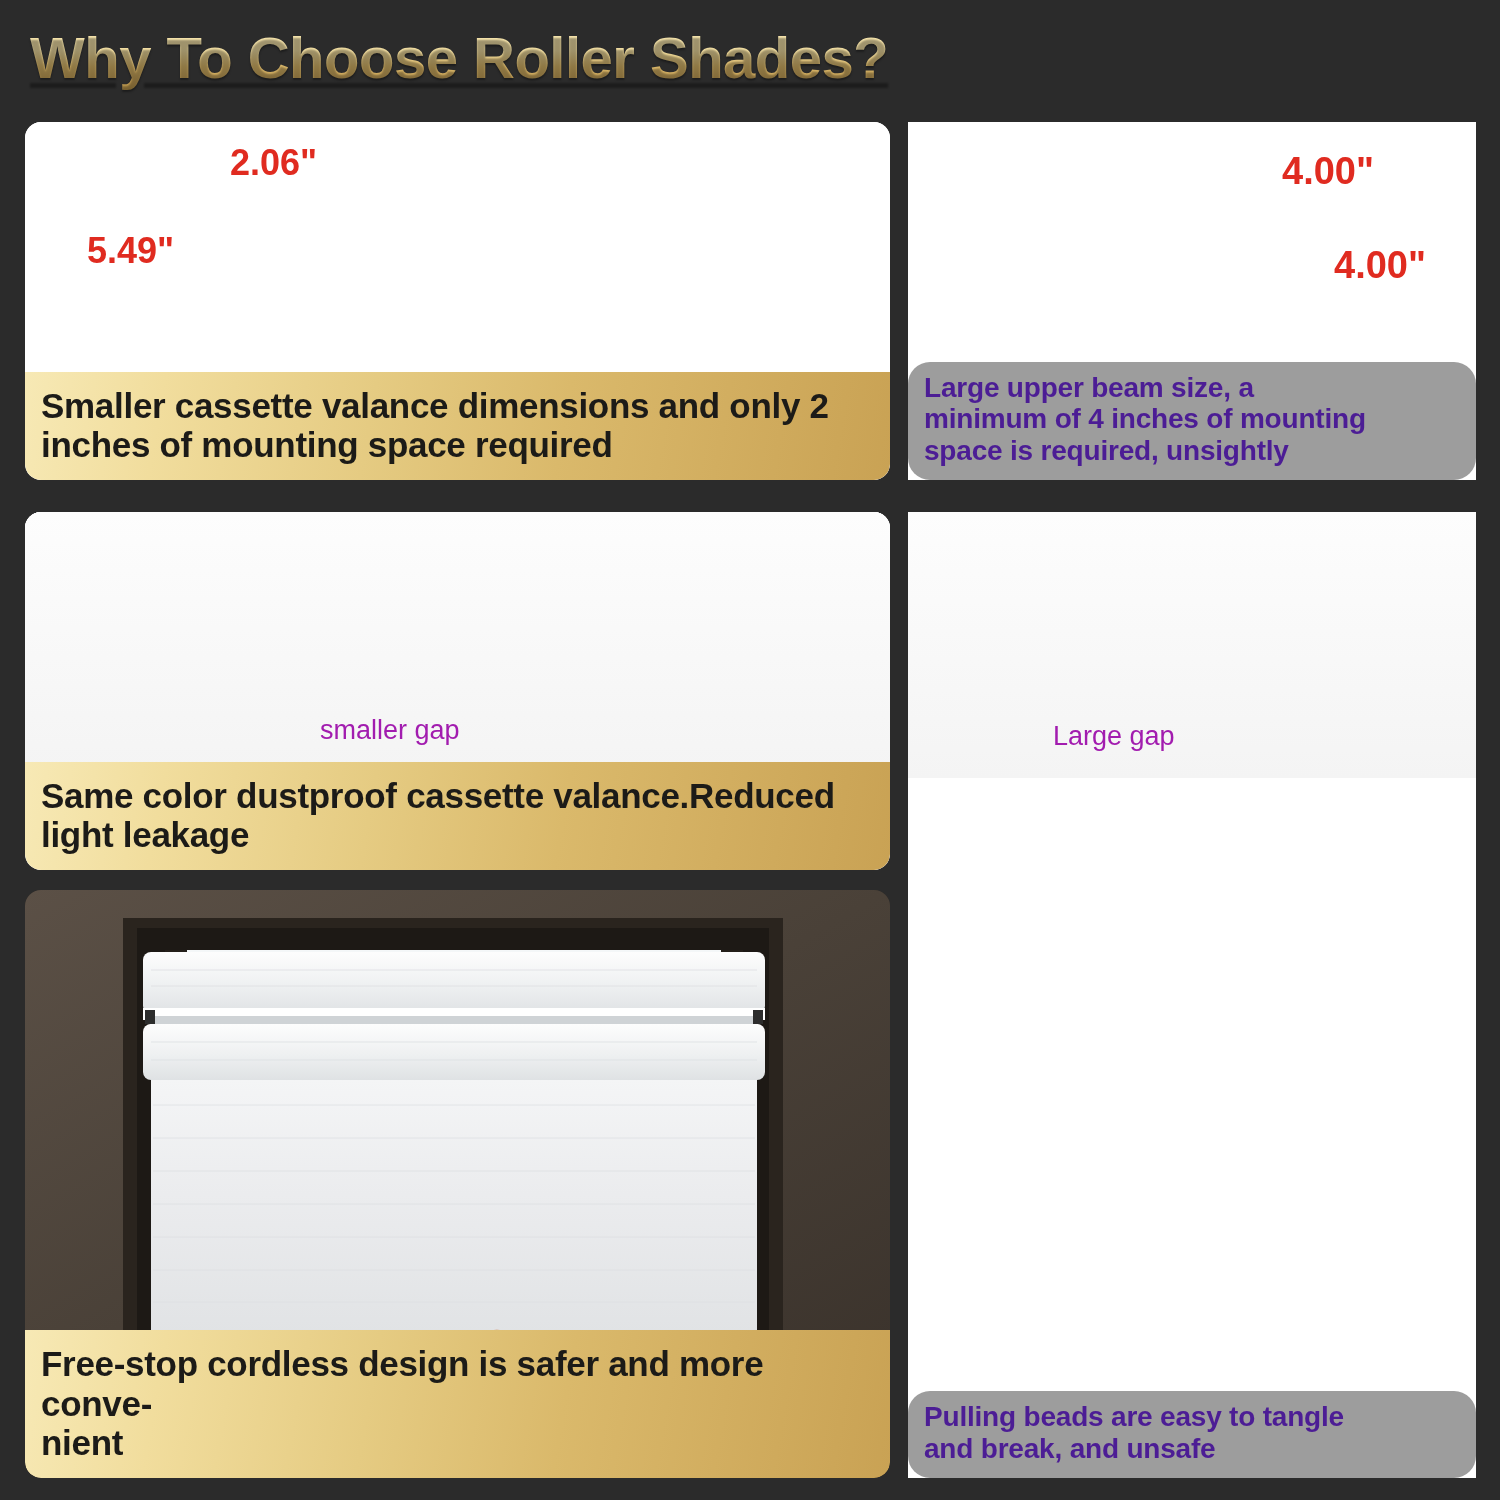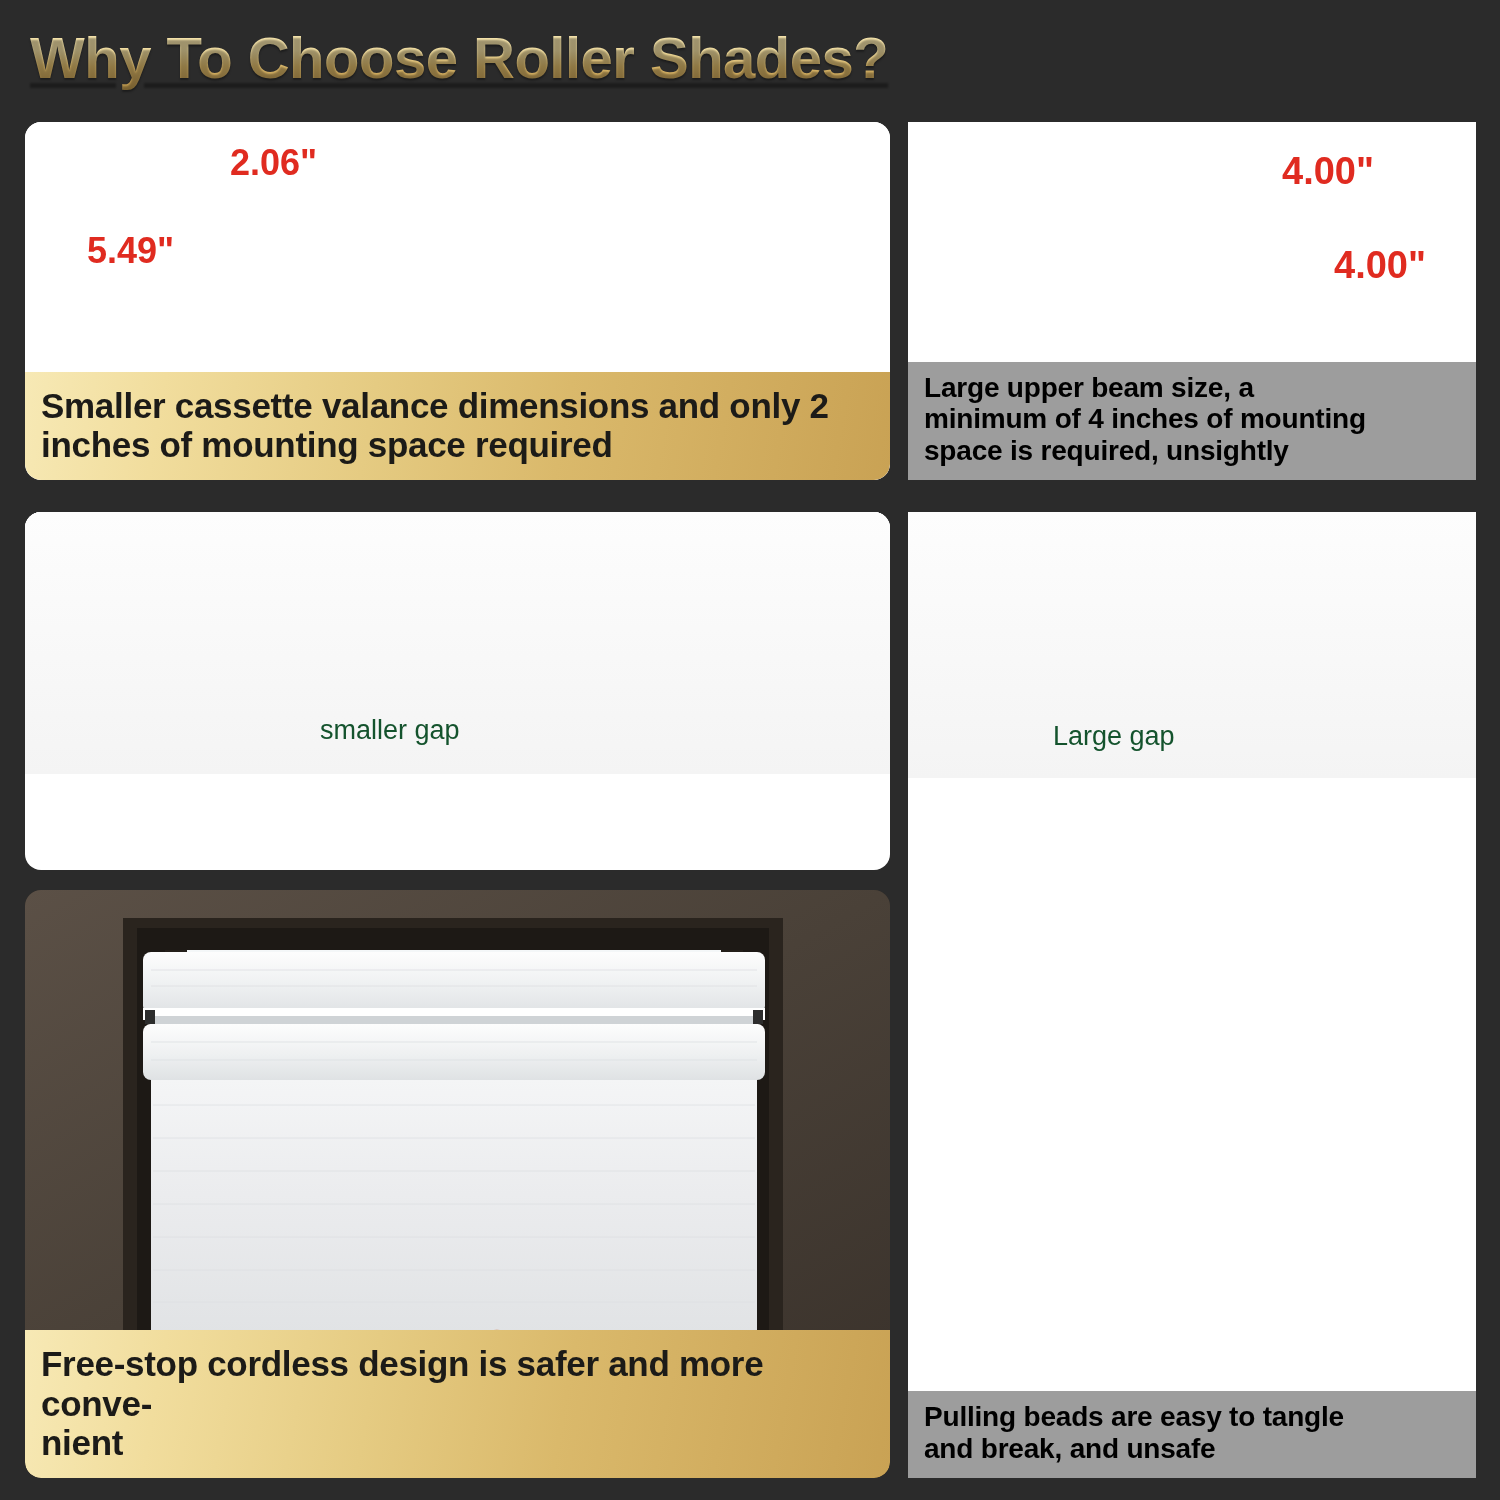--- a/index.html
+++ b/index.html
@@ -56,42 +56,43 @@
     background: linear-gradient(100deg,#f7e9b5 0%,#f1dd9d 16%,#e5cb82 40%,#dab96b 62%,#d2ae60 80%,#c9a254 100%);
     color: #1c1b18;
     font-size: 35px;
     letter-spacing: -0.3px;
     border-bottom-left-radius: 16px;
     border-bottom-right-radius: 16px;
     margin-top: 28px;
   }
   .cap.gray {
     background: #9d9d9d;
-    color: #000000;
+    color: #4c1d95;
     font-size: 28px;
     letter-spacing: -0.2px;
     padding: 10px 14px 14px 16px;
+    border-radius: 22px;
   }
 
   
   .bg-white { position:absolute; inset:0; background:#ffffff; }
   .bg-lt    { position:absolute; inset:0; background:linear-gradient(180deg,#fdfdfd 0%,#f4f4f4 100%); }
 
   
   .dim {
     position: absolute;
     color: #e02b20;
     font-weight: bold;
     font-family: "Liberation Sans", sans-serif;
     white-space: nowrap;
     text-shadow: 0 1px 1px rgba(255,255,255,0.6);
   }
   .gaplbl {
     position: absolute;
-    color: #14532d;
+    color: #a21caf;
     font-size: 27px;
     white-space: nowrap;
     font-family: "Liberation Sans", sans-serif;
   }
 
   svg { display: block; }
 </style>
 </head>
 <body>
 
@@ -366,20 +367,22 @@
           <path d="M168,222 L196,222" stroke="#d02b1e" stroke-width="5" fill="none"></path>
           <polygon points="212,222 188,212 188,232" fill="#d02b1e"></polygon>
           <path d="M223,206 L223,240" stroke="#d02b1e" stroke-width="4"></path>
           <path d="M233,206 L233,240" stroke="#d02b1e" stroke-width="4"></path>
           <polygon points="243,222 267,212 267,232" fill="#d02b1e"></polygon>
           <path d="M265,222 L292,222" stroke="#d02b1e" stroke-width="5" fill="none"></path>
         </g>
       </svg>
       <div class="gaplbl" style="left:295px; top:203px;">smaller gap</div>
     </div>
+    <div class="cap gold">Same color dustproof cassette valance.Reduced
+light leakage</div>
   </div>
 
   <div class="panel right" style="left:908px; top:512px; width:568px; height:438px; background:#ffffff;">
     <div class="photo" style="height:266px;">
       <div class="bg-lt"></div>
       <svg width="568" height="266" viewBox="0 0 568 266">
         <defs>
           <linearGradient id="tubeG2" x1="0" y1="0" x2="0" y2="1">
             <stop offset="0%" stop-color="#9b9ea1"></stop>
             <stop offset="30%" stop-color="#c9ccd0"></stop>

